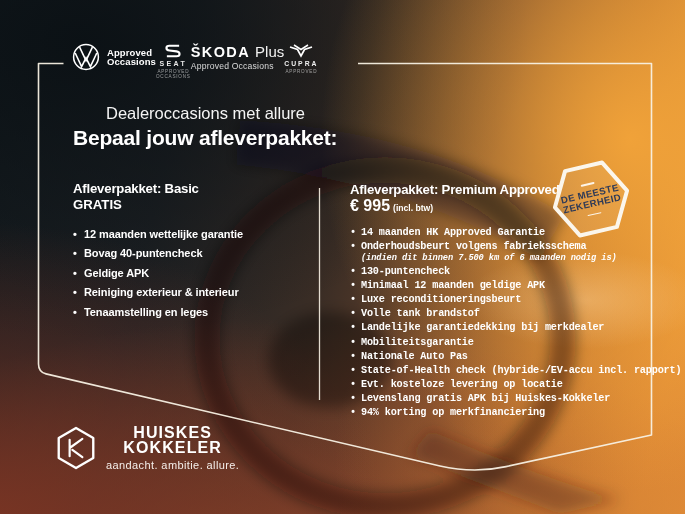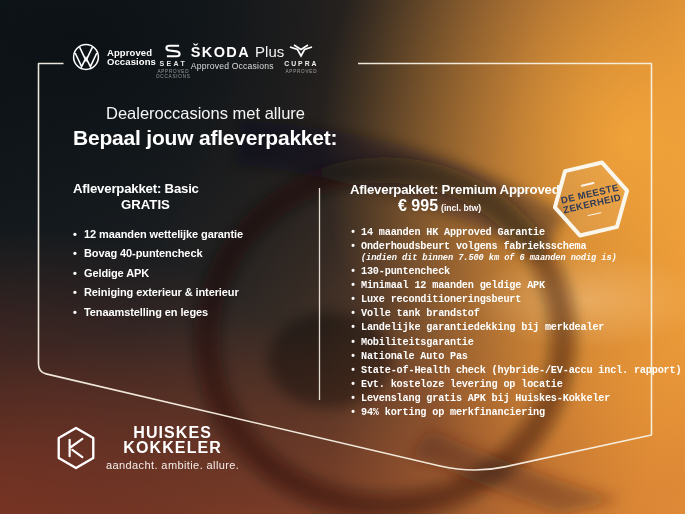--- a/index.html
+++ b/index.html
@@ -35,21 +35,21 @@
   .cupra-name{font-size:6.8px;font-weight:bold;letter-spacing:2px;margin-top:2px;color:#efefef;}
 
   
   .headline{position:absolute;left:73px;top:103px;}
   .headline .sub{font-size:16.5px;line-height:20px;font-weight:400;color:#f4f4f4;margin-left:33px;}
   .headline .main{font-size:21px;line-height:25px;font-weight:bold;letter-spacing:-.2px;margin-top:2px;}
 
   
   .panel{position:absolute;}
   .panel-title{font-size:13.2px;line-height:15.5px;font-weight:bold;letter-spacing:-.2px;}
-  .panel-price{font-size:13.2px;line-height:16px;font-weight:bold;margin-left:48px;}
+  .panel-price{font-size:13.2px;line-height:16px;font-weight:bold;}
   .price-big{font-size:16px;}
   .price-note{font-size:8.6px;font-weight:bold;margin-left:3px;}
   .panel ul{list-style:none;margin:0;padding:0;}
   .panel li{position:relative;padding-left:11px;white-space:nowrap;font-weight:bold;color:#fff;}
   .panel li::before{content:"\2022";position:absolute;left:0;top:0;}
   .basic{left:73px;top:181px;width:240px;}
   .basic ul{margin-top:16px;}
   .basic li{font-size:11px;line-height:11.5px;margin-bottom:8px;letter-spacing:-.1px;}
   .premium{left:350px;top:182px;width:300px;}
   .premium ul{margin-top:12px;}

